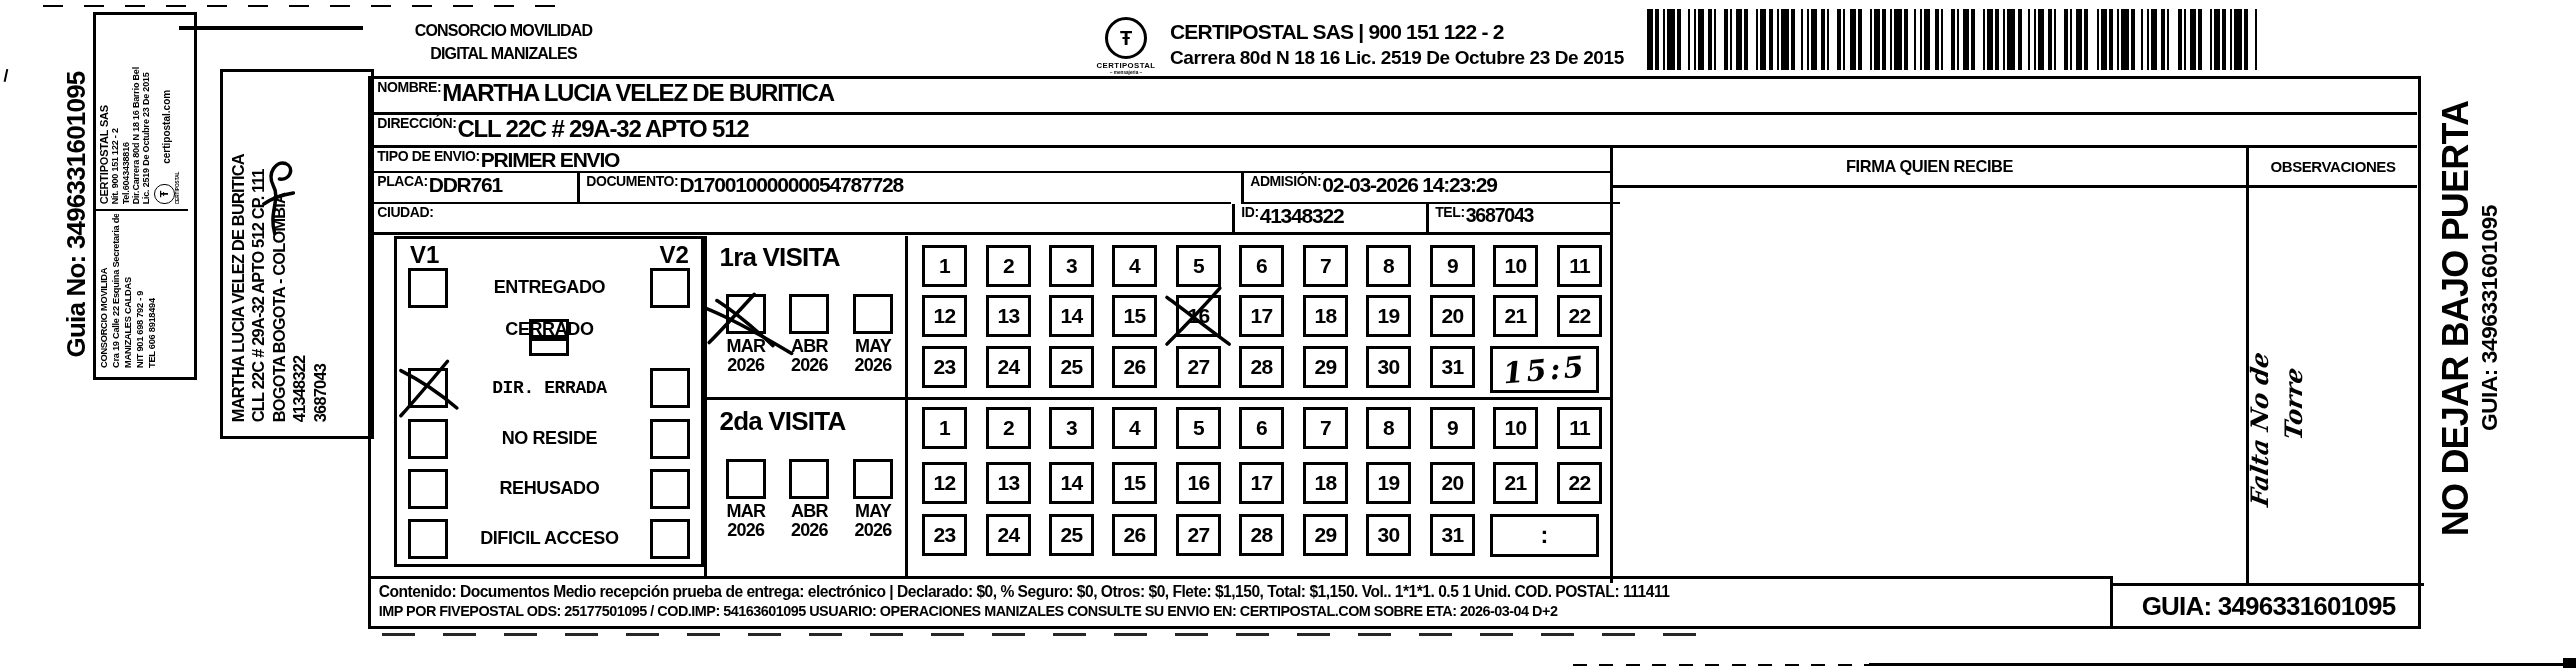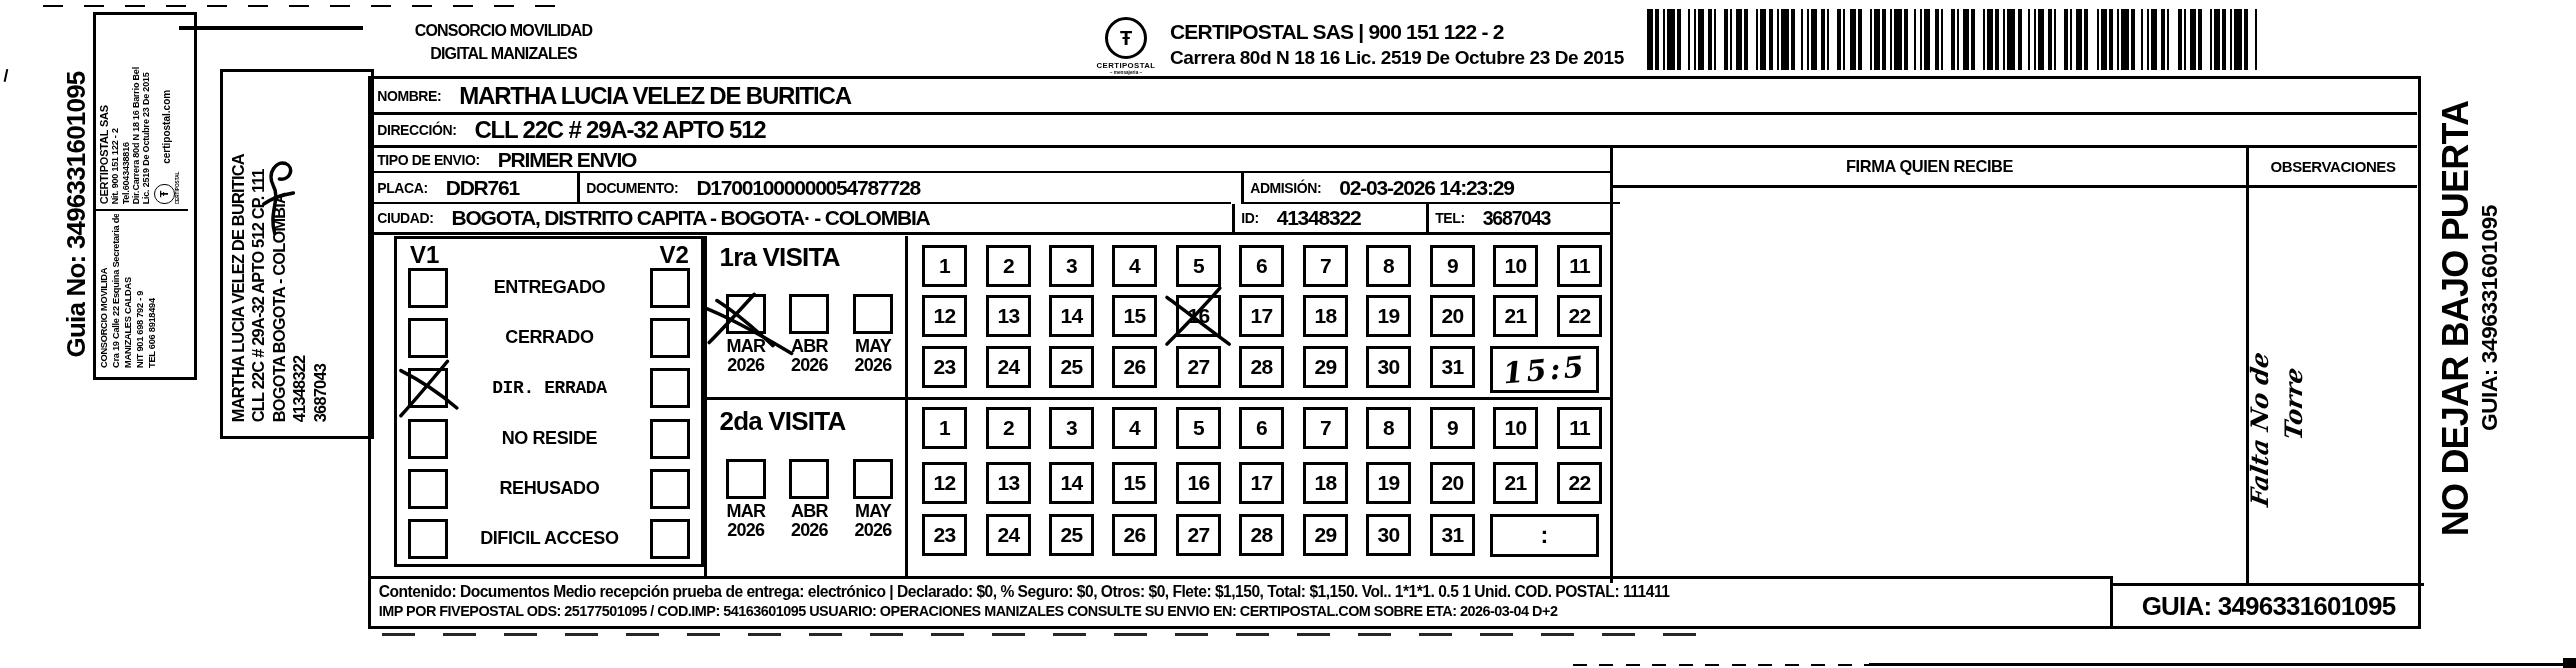--- a/index.html
+++ b/index.html
@@ -34,21 +34,21 @@
   .logo-circle{width:36px;height:36px;border:3.1px solid #000;border-radius:50%;margin:0 auto;
                display:flex;align-items:center;justify-content:center;font-size:20px;font-weight:bold}
   .logo-cap{font-size:7.8px;font-weight:bold;margin-top:1.6px;letter-spacing:0.4px}
   .logo-tag{font-size:4.7px;font-weight:bold}
   .hdr-cp1{left:1170px;top:20px;font-size:21px;font-weight:bold;letter-spacing:-0.8px;white-space:nowrap}
   .hdr-cp2{left:1170px;top:47px;font-size:19px;font-weight:bold;letter-spacing:-0.4px;white-space:nowrap}
   .barcode{left:1647px;top:9.3px;width:615px;height:61px}
 
   
   .frame{left:368px;top:76px;width:2053px;height:553px;border:3.1px solid #000;box-sizing:border-box}
-  .frow{position:absolute;display:flex;align-items:center;box-sizing:border-box;padding-left:6.2px;gap:18px;overflow:hidden}
+  .frow{position:absolute;display:flex;align-items:flex-start;box-sizing:border-box;padding-left:6.2px;gap:1px;overflow:hidden}
   .flabel{font-size:14px;font-weight:bold;letter-spacing:-0.4px;white-space:nowrap}
   .fvalue{font-size:24px;font-weight:bold;letter-spacing:-1.2px;white-space:nowrap}
   .fvalue.sm{font-size:21px}
   .hline{position:absolute;background:#000}
 
   
   .v-panel{position:absolute;left:23.4px;top:157px;width:310px;height:331px;border:3.1px solid #000;box-sizing:border-box}
   .v-head{position:absolute;top:1.6px;left:12.5px;right:12.5px;display:flex;justify-content:space-between;
           font-size:24px;font-weight:bold}
   .opt-row{position:absolute;left:11px;width:282px;height:37px;display:flex;justify-content:space-between;align-items:center}
@@ -278,21 +278,20 @@
       <span class="flabel">DOCUMENTO:</span>
       <span class="fvalue sm">D17001000000054787728</span>
     </div>
     <div class="frow" style="left:870px;top:94px;width:379px;height:31px;border-left:3.1px solid #000;border-bottom:2.3px solid #000">
       <span class="flabel">ADMISIÓN:</span>
       <span class="fvalue sm">02-03-2026 14:23:29</span>
     </div>
 
     <div class="frow" style="left:0;top:125px;width:861px;height:31px;border-bottom:3.1px solid #000">
       <span class="flabel">CIUDAD:</span>
-      <span class="fvalue sm">BOGOTA, DISTRITO CAPITA - BOGOTA· - COLOMBIA</span>
     </div>
     <div class="frow" style="left:861px;top:125px;width:195px;height:31px;border-left:3.1px solid #000;border-bottom:3.1px solid #000">
       <span class="flabel">ID:</span>
       <span class="fvalue sm">41348322</span>
     </div>
     <div class="frow" style="left:1055px;top:125px;width:184px;height:31px;border-left:3.1px solid #000;border-bottom:3.1px solid #000">
       <span class="flabel">TEL:</span>
       <span class="fvalue sm" style="font-size:19.5px">3687043</span>
     </div>
 
@@ -300,21 +299,21 @@
       <div class="v-head">
         <span>V1</span>
         <span>V2</span>
       </div>
       <div id="status-rows">
           <div class="opt-row" style="top: 30px;">
             <div class="cb"></div>
             <div class="opt-label">ENTREGADO</div>
             <div class="cb"></div>
           </div>
-          <div class="opt-row" style="top: 80px;">
+          <div class="opt-row" style="top: 80px; flex-direction: column;">
             <div class="cb"></div>
             <div class="opt-label">CERRADO</div>
             <div class="cb"></div>
           </div>
           <div class="opt-row" style="top: 130px; font-family: Liberation Mono, monospace;">
             <div class="cb"></div>
             <div class="opt-label">DIR. ERRADA</div>
             <div class="cb"></div>
           </div>
           <div class="opt-row" style="top: 181px;">

